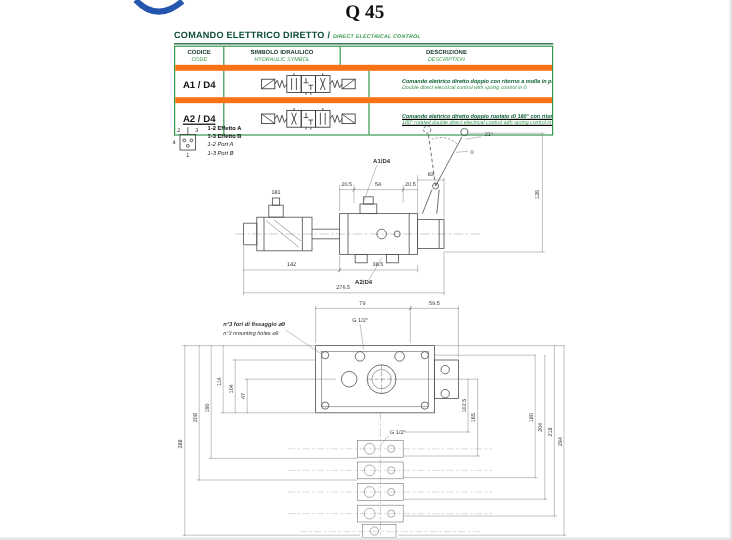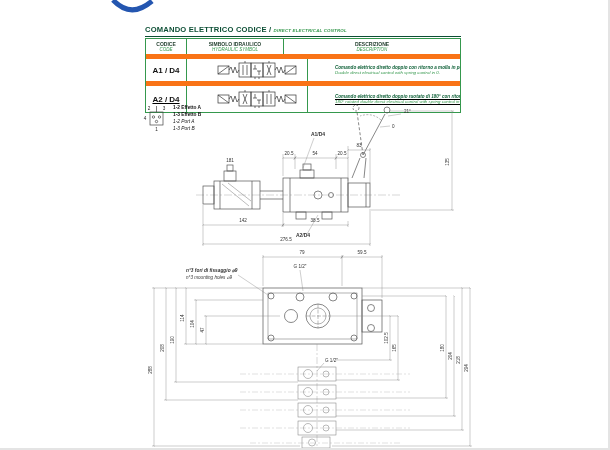--- a/index.html
+++ b/index.html
@@ -45,23 +45,24 @@
 </style>
 </head>
 <body>
 
 <div class="page">
 
   <svg class="dwg" width="610" height="450" viewBox="0 0 610 450" style="z-index:1">
     <path d="M113,0 Q131,19 152,1" stroke="#2456b0" stroke-width="5" fill="none"></path>
   </svg>
 
+  <div class="title">Q 45</div>
 
   <div class="hdr">
-    <span>COMANDO ELETTRICO CODICE</span><span> / </span><span class="en">DIRECT ELECTRICAL CONTROL</span>
+    <span>COMANDO ELETTRICO DIRETTO</span><span> / </span><span class="en">DIRECT ELECTRICAL CONTROL</span>
   </div>
 
   <div class="tbl">
     <div class="trow hrow">
       <div class="c1">
         <div class="h1">CODICE</div>
         <div class="h2">CODE</div>
       </div>
       <div class="c2">
         <div class="h1">SIMBOLO IDRAULICO</div>

